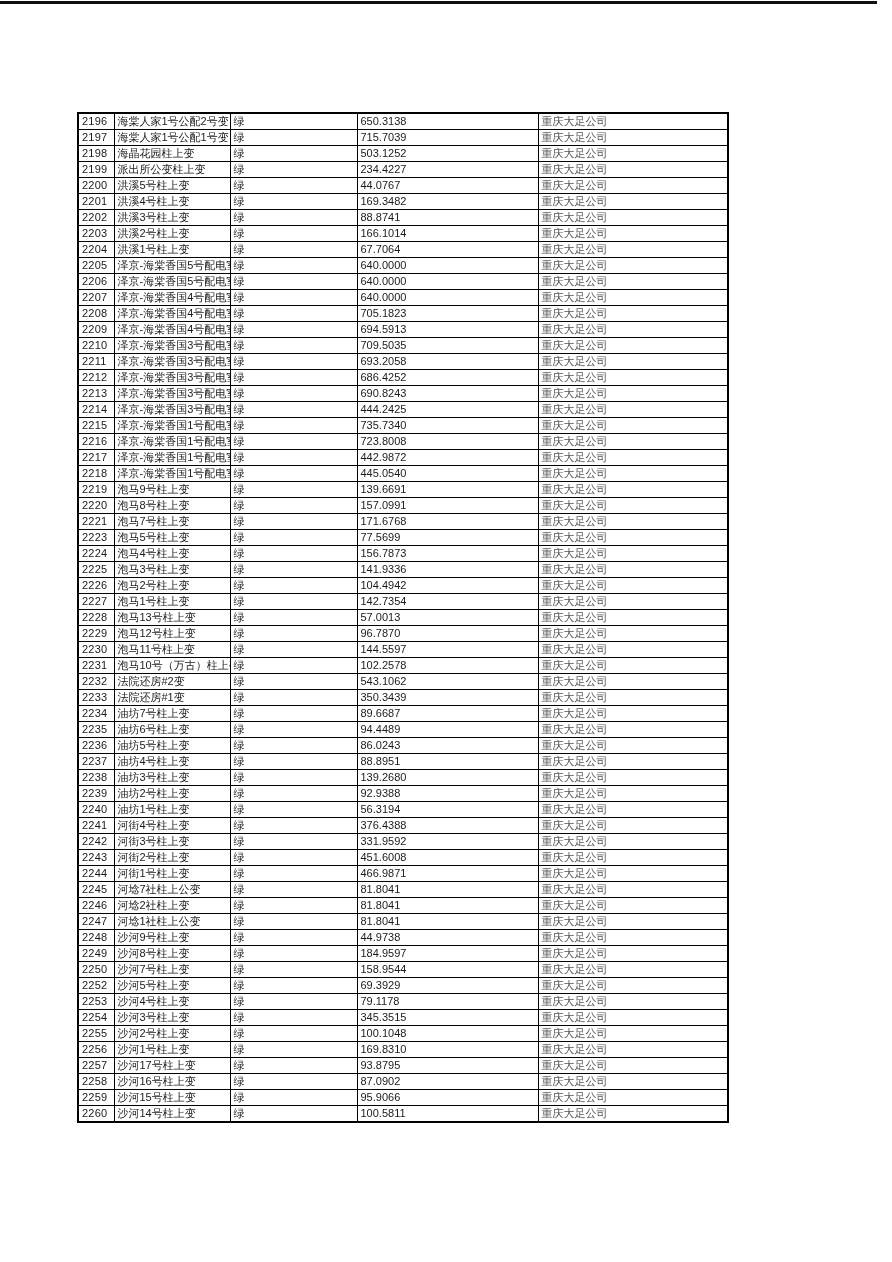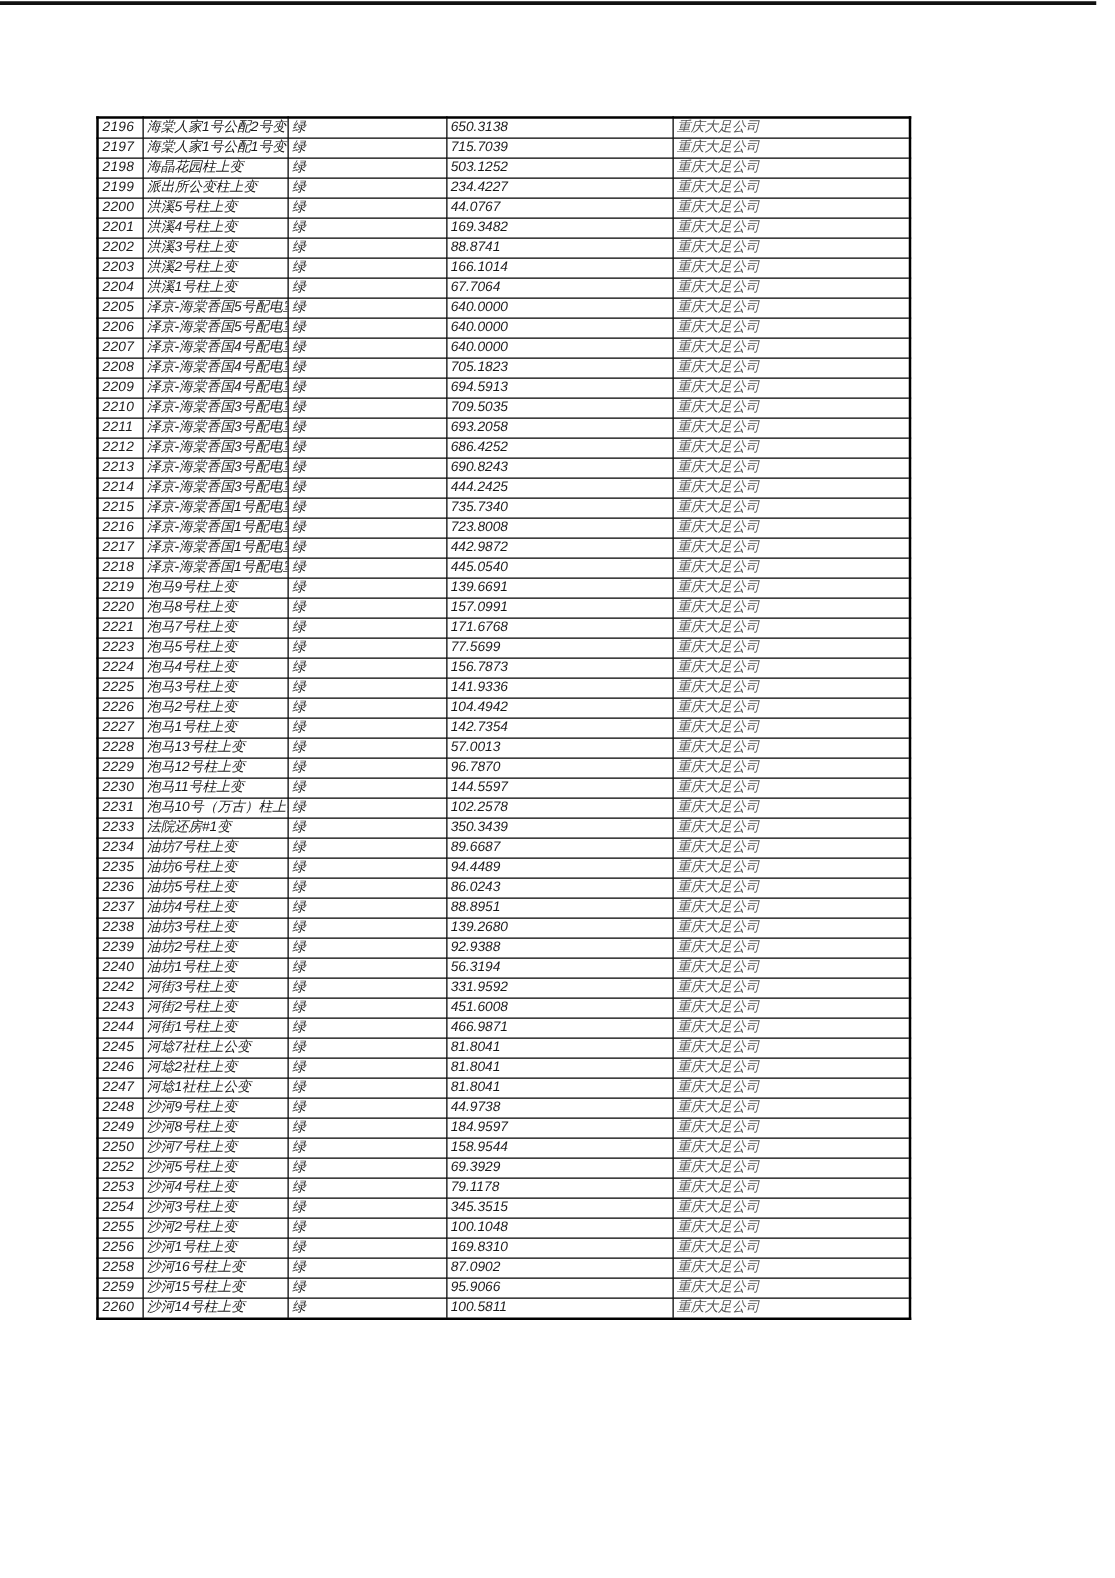--- a/index.html
+++ b/index.html
@@ -18,26 +18,25 @@
     position: absolute;
     left: 0;
     top: 1px;
     width: 877px;
     height: 3px;
     background: #111111;
   }
   .sheet-table {
     position: absolute;
     left: 77px;
-    top: 93px;
+    top: 112px;
     width: 650px;
     border-collapse: collapse;
     table-layout: fixed;
     border: 2px solid #000000;
-    font-style: italic;
   }
   .sheet-table td {
     border: 1px solid #000000;
     height: 15px;
     line-height: 15px;
     font-size: 11px;
     color: #1a1a1a;
     padding: 0 0 0 3px;
     white-space: nowrap;
     overflow: hidden;
@@ -302,20 +301,27 @@
     <td class="c-company">重庆大足公司</td>
   </tr>
       <tr>
     <td class="c-id">2231</td>
     <td class="c-name">泡马10号（万古）柱上变</td>
     <td class="c-status">绿</td>
     <td class="c-value">102.2578</td>
     <td class="c-company">重庆大足公司</td>
   </tr>
       <tr>
+    <td class="c-id">2232</td>
+    <td class="c-name">法院还房#2变</td>
+    <td class="c-status">绿</td>
+    <td class="c-value">543.1062</td>
+    <td class="c-company">重庆大足公司</td>
+  </tr>
+      <tr>
     <td class="c-id">2233</td>
     <td class="c-name">法院还房#1变</td>
     <td class="c-status">绿</td>
     <td class="c-value">350.3439</td>
     <td class="c-company">重庆大足公司</td>
   </tr>
       <tr>
     <td class="c-id">2234</td>
     <td class="c-name">油坊7号柱上变</td>
     <td class="c-status">绿</td>
@@ -358,20 +364,27 @@
     <td class="c-company">重庆大足公司</td>
   </tr>
       <tr>
     <td class="c-id">2240</td>
     <td class="c-name">油坊1号柱上变</td>
     <td class="c-status">绿</td>
     <td class="c-value">56.3194</td>
     <td class="c-company">重庆大足公司</td>
   </tr>
       <tr>
+    <td class="c-id">2241</td>
+    <td class="c-name">河街4号柱上变</td>
+    <td class="c-status">绿</td>
+    <td class="c-value">376.4388</td>
+    <td class="c-company">重庆大足公司</td>
+  </tr>
+      <tr>
     <td class="c-id">2242</td>
     <td class="c-name">河街3号柱上变</td>
     <td class="c-status">绿</td>
     <td class="c-value">331.9592</td>
     <td class="c-company">重庆大足公司</td>
   </tr>
       <tr>
     <td class="c-id">2243</td>
     <td class="c-name">河街2号柱上变</td>
     <td class="c-status">绿</td>
@@ -453,20 +466,27 @@
     <td class="c-name">沙河2号柱上变</td>
     <td class="c-status">绿</td>
     <td class="c-value">100.1048</td>
     <td class="c-company">重庆大足公司</td>
   </tr>
       <tr>
     <td class="c-id">2256</td>
     <td class="c-name">沙河1号柱上变</td>
     <td class="c-status">绿</td>
     <td class="c-value">169.8310</td>
+    <td class="c-company">重庆大足公司</td>
+  </tr>
+      <tr>
+    <td class="c-id">2257</td>
+    <td class="c-name">沙河17号柱上变</td>
+    <td class="c-status">绿</td>
+    <td class="c-value">93.8795</td>
     <td class="c-company">重庆大足公司</td>
   </tr>
       <tr>
     <td class="c-id">2258</td>
     <td class="c-name">沙河16号柱上变</td>
     <td class="c-status">绿</td>
     <td class="c-value">87.0902</td>
     <td class="c-company">重庆大足公司</td>
   </tr>
       <tr>

